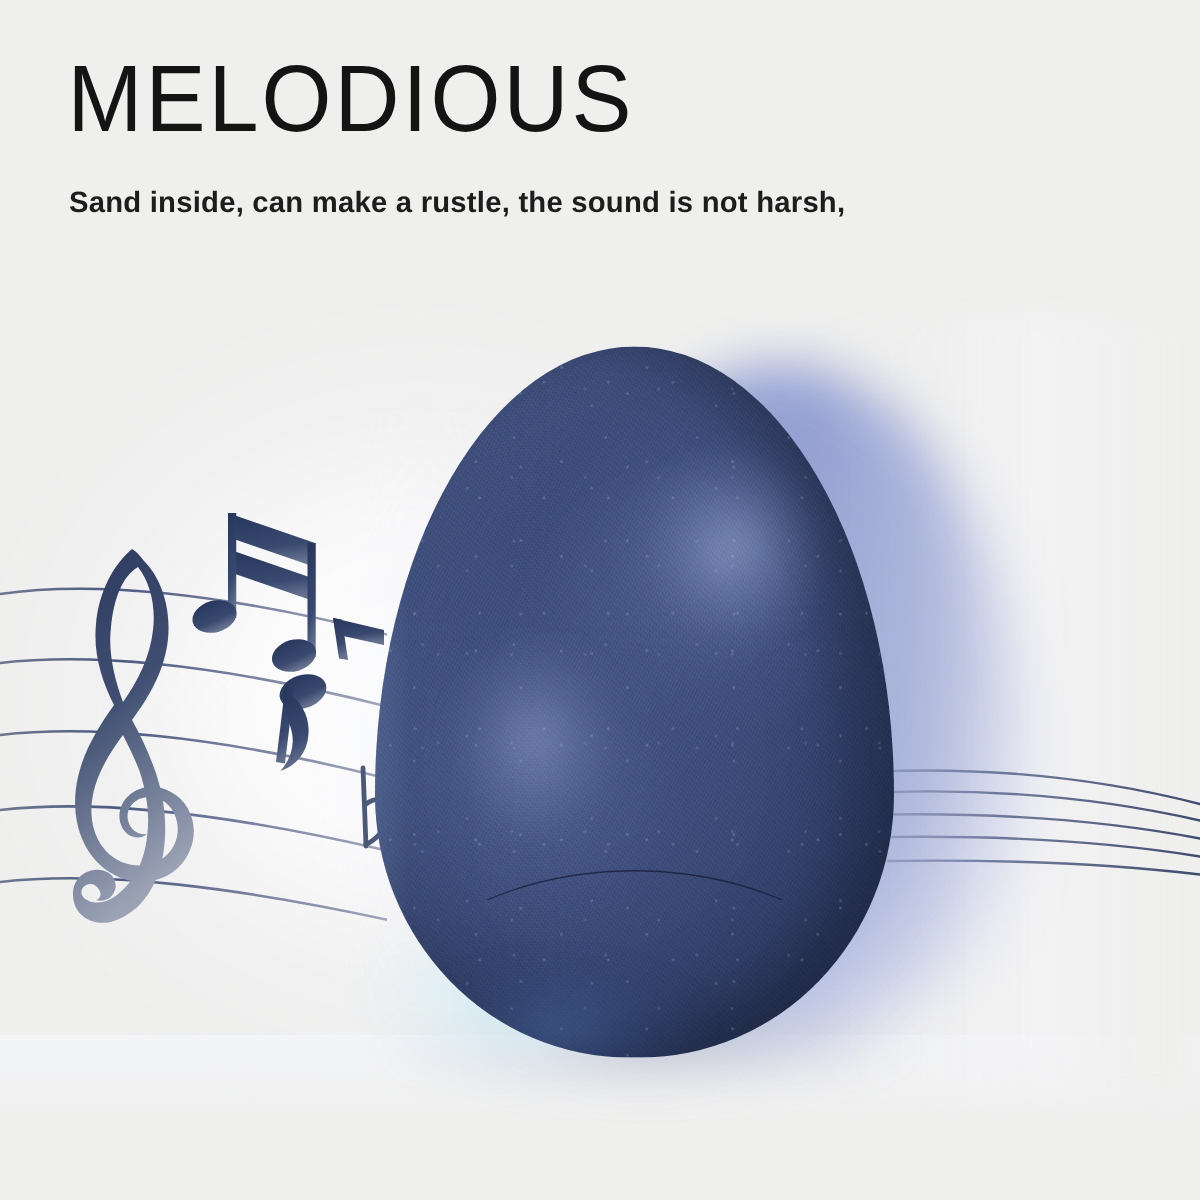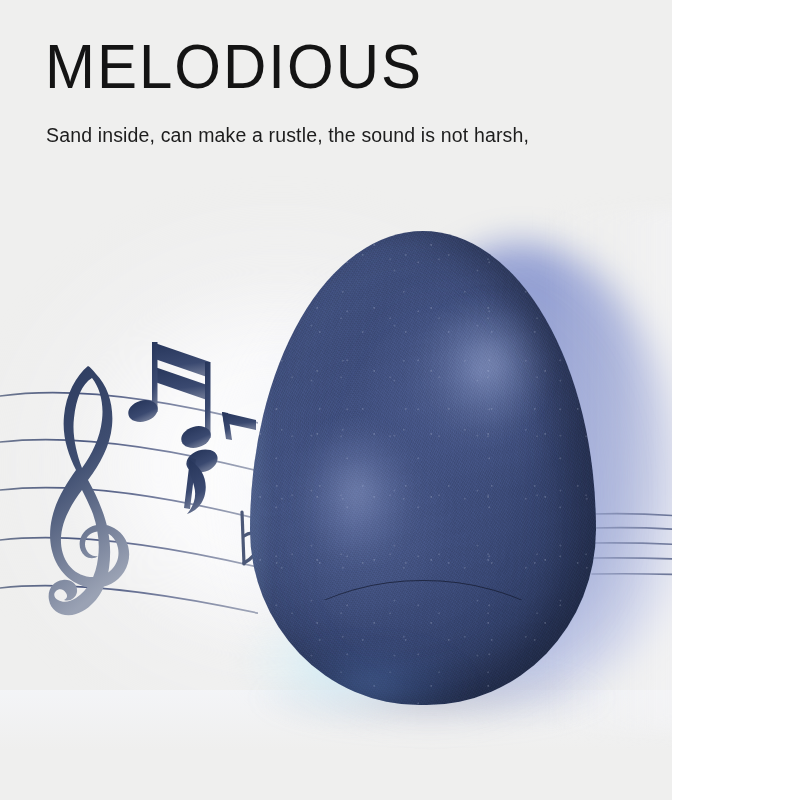--- a/index.html
+++ b/index.html
@@ -3,21 +3,21 @@
 <meta charset="utf-8">
 <title>Melodious Egg Shaker</title>
 <style>
   html, body {
     margin: 0;
     padding: 0;
     background: #ffffff;
   }
   #stage {
     position: relative;
-    width: 672px;
+    width: 800px;
     height: 800px;
     overflow: hidden;
     background: #efefee;
     font-family: "Liberation Sans", sans-serif;
     -webkit-font-smoothing: antialiased;
   }
 
   
   #bg-base {
     position: absolute;
@@ -64,21 +64,21 @@
     transform: scaleY(1.05);
     transform-origin: left top;
   }
   #subcopy {
     position: absolute;
     left: 46px;
     top: 120px;
     color: #1d1d1d;
     font-size: 19.5px;
     line-height: 31px;
-    font-weight: 400;
+    font-weight: 700;
     letter-spacing: 0.15px;
   }
   #subcopy .ln { display: block; white-space: nowrap; }
 
   
   #music-graphic {
     position: absolute;
     left: 0;
     top: 300px;
     width: 800px;

